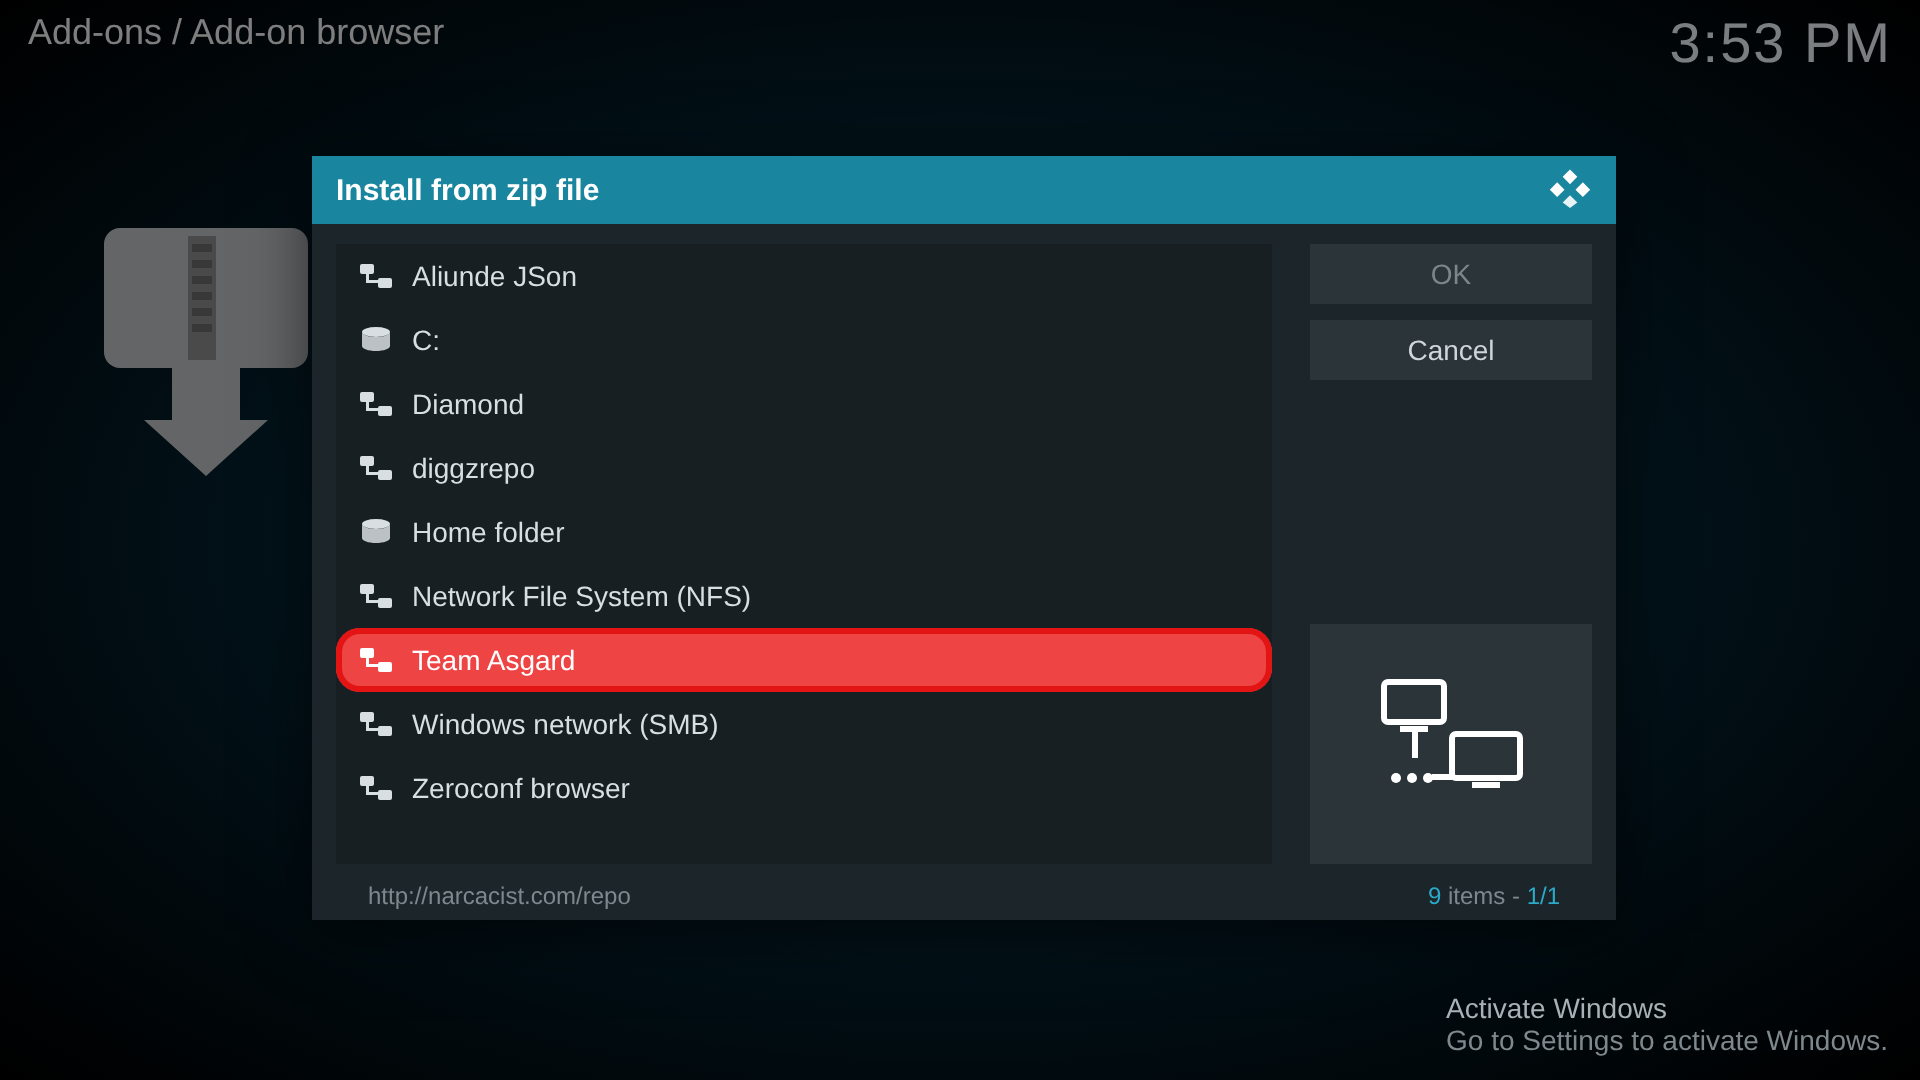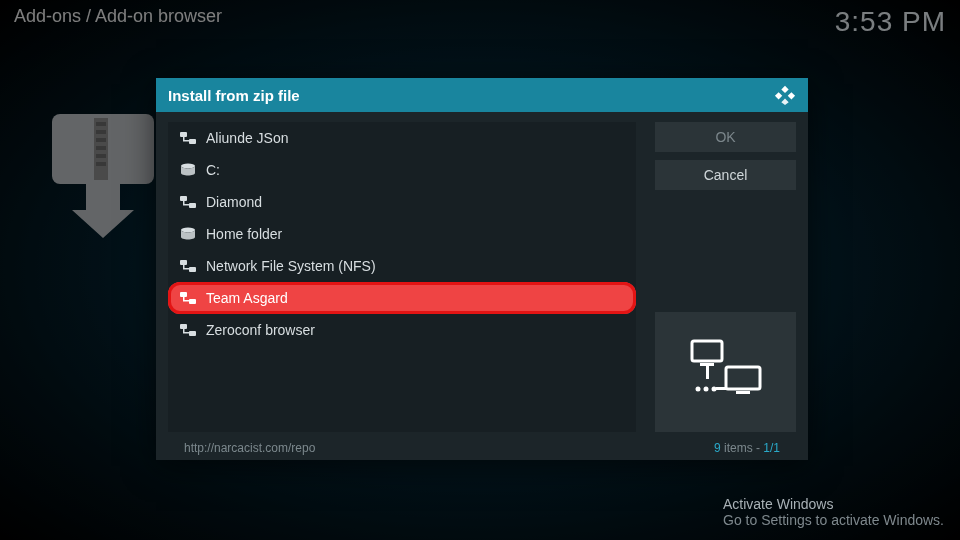--- a/index.html
+++ b/index.html
@@ -169,20 +169,33 @@
                 <rect x="3" y="9" width="7" height="1.5"></rect>
               </g>
             </svg>
           </span>
           <span>Diamond</span>
         </div>
         <div class="row">
           <span class="ic">
             <svg viewBox="0 0 16 14">
               <g fill="currentColor">
+                <rect x="0" y="1" width="7" height="5" rx="1"></rect>
+                <rect x="9" y="8" width="7" height="5" rx="1"></rect>
+                <rect x="3" y="6" width="1.5" height="4"></rect>
+                <rect x="3" y="9" width="7" height="1.5"></rect>
+              </g>
+            </svg>
+          </span>
+          <span>diggzrepo</span>
+        </div>
+        <div class="row">
+          <span class="ic">
+            <svg viewBox="0 0 16 14">
+              <g fill="currentColor">
                 <ellipse cx="8" cy="3" rx="7" ry="2.5"></ellipse>
                 <path d="M1 3v7c0 1.4 3.1 2.5 7 2.5s7-1.1 7-2.5V3c0 1.4-3.1 2.5-7 2.5S1 4.4 1 3z" opacity="0.85"></path>
               </g>
             </svg>
           </span>
           <span>Home folder</span>
         </div>
         <div class="row">
           <span class="ic">
             <svg viewBox="0 0 16 14">
@@ -201,20 +214,33 @@
             <svg viewBox="0 0 16 14">
               <g fill="currentColor">
                 <rect x="0" y="1" width="7" height="5" rx="1"></rect>
                 <rect x="9" y="8" width="7" height="5" rx="1"></rect>
                 <rect x="3" y="6" width="1.5" height="4"></rect>
                 <rect x="3" y="9" width="7" height="1.5"></rect>
               </g>
             </svg>
           </span>
           <span>Team Asgard</span>
+        </div>
+        <div class="row">
+          <span class="ic">
+            <svg viewBox="0 0 16 14">
+              <g fill="currentColor">
+                <rect x="0" y="1" width="7" height="5" rx="1"></rect>
+                <rect x="9" y="8" width="7" height="5" rx="1"></rect>
+                <rect x="3" y="6" width="1.5" height="4"></rect>
+                <rect x="3" y="9" width="7" height="1.5"></rect>
+              </g>
+            </svg>
+          </span>
+          <span>Windows network (SMB)</span>
         </div>
         <div class="row">
           <span class="ic">
             <svg viewBox="0 0 16 14">
               <g fill="currentColor">
                 <rect x="0" y="1" width="7" height="5" rx="1"></rect>
                 <rect x="9" y="8" width="7" height="5" rx="1"></rect>
                 <rect x="3" y="6" width="1.5" height="4"></rect>
                 <rect x="3" y="9" width="7" height="1.5"></rect>
               </g>

